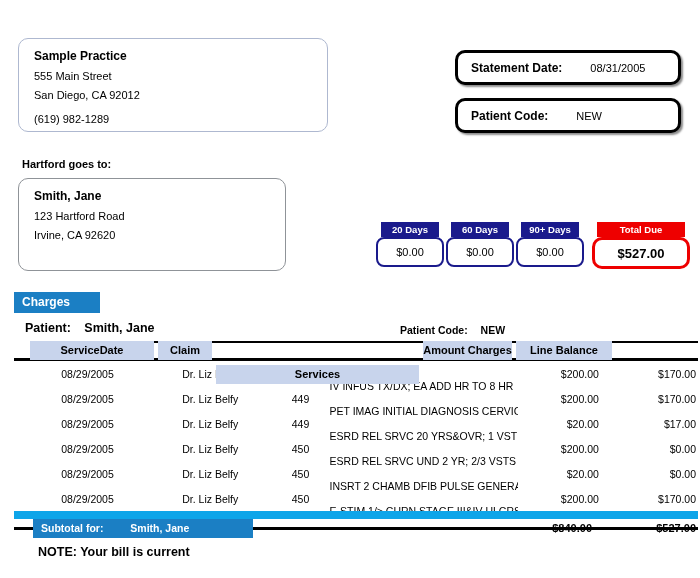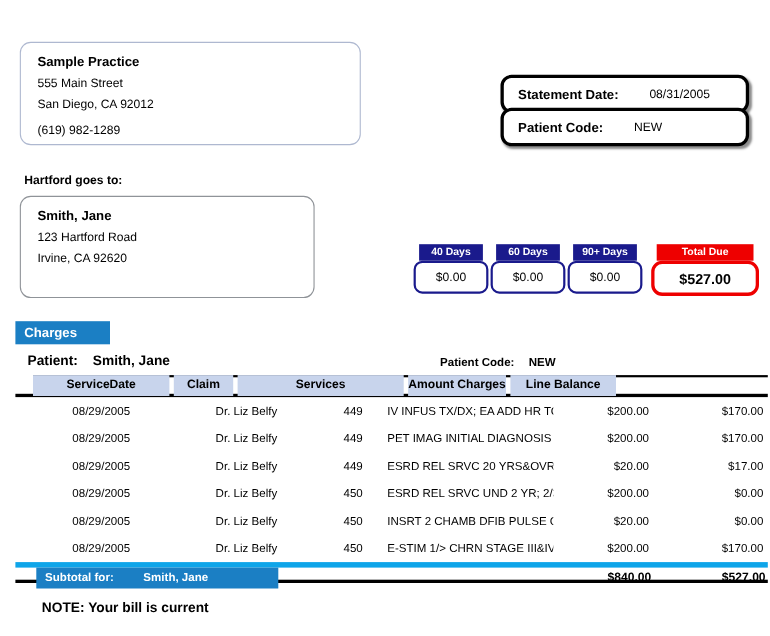--- a/index.html
+++ b/index.html
@@ -13,21 +13,21 @@
     border:1.5px solid #8f9398; border-radius:10px; padding:10px 15px 0; background:#fff; }
   .box-name { font-size:12px; font-weight:bold; margin-bottom:7px; }
   .box-line { font-size:11px; margin-bottom:7px; }
   .box-line.phone { margin-top:12px; }
   .goes-to { position:absolute; left:22px; top:158px; font-size:11px; font-weight:bold; }
 
   
   .stmt-box { position:absolute; left:455px; width:226px; height:35px; background:#fff;
     border:3px solid #000; border-radius:10px; display:flex; align-items:center;
     padding:0 13px; box-shadow:2px 2px 2px rgba(0,0,0,0.45); }
-  .stmt-box.date { top:68px; }
+  .stmt-box.date { top:50px; }
   .stmt-box.code { top:98px; }
   .stmt-label { font-size:12px; font-weight:bold; }
   .stmt-value { font-size:11px; margin-left:28px; }
 
   
   .bucket { position:absolute; top:222px; width:68px; }
   .bucket-label { width:58px; margin:0 auto; height:15px; line-height:15px; text-align:center;
     background:#1a1a8c; color:#fff; font-size:9.5px; font-weight:bold; }
   .bucket-box { height:30px; margin-top:0px; border:2.5px solid #1a1a8c; border-radius:8px;
     background:#fff; display:flex; align-items:center; justify-content:center; font-size:11px; }
@@ -49,25 +49,25 @@
   .table { position:absolute; left:14px; top:341px; width:684px; }
   .thead { position:relative; height:20px; border-bottom:3px solid #000; display:flex; padding-left:16px; }
   .thead::before { content:""; position:absolute; left:16px; right:0; top:0; height:2px; background:#000; }
   .th { position:relative; z-index:1; background:#c8d4ec; height:19px; line-height:19px;
     font-size:11px; font-weight:bold; text-align:center; }
   .tr { display:flex; height:25px; align-items:center; padding-left:16px; }
   .td { font-size:10.5px; white-space:nowrap; overflow:hidden; }
   .c-date    { width:124px; margin-right:4px; text-align:center; }
   .c-prov    { width:132px; margin-right:4px; text-align:center; }
   .c-claim   { width:54px;  margin-right:4px; text-align:center; }
-  .c-svc     { width:151px; margin-right:4px; text-align:left; }
+  .c-svc     { width:203px; margin-right:4px; text-align:left;margin-top:24px; }
   .c-billed  { width:89px;  margin-right:4px; text-align:right; padding-right:6px; }
   .c-bal     { width:96px;  text-align:right; padding-right:2px; }
 
-  .subtotal-row { position:relative; height:19px; border-top:5px solid #0ea5e9; border-bottom:3px solid #000; }
+  .subtotal-row { position:relative; height:19px; border-top:8px solid #0ea5e9; border-bottom:3px solid #000; }
   .subtotal-bar { position:absolute; left:19px; top:0; width:220px; height:19px; background:#1b7fc4;
     color:#fff; font-size:10.5px; font-weight:bold; line-height:19px; padding-left:8px; }
   .subtotal-bar .sname { margin-left:24px; }
   .sub-amt { position:absolute; top:0; height:19px; line-height:19px; font-size:11px; font-weight:bold; text-align:right; }
   .sub-billed { left:495px; width:89px; padding-right:6px; }
   .sub-bal { left:588px; width:96px; padding-right:2px; }
 
   .note { position:absolute; left:38px; top:545px; font-size:12.5px; font-weight:bold; }
 </style>
 </head>
@@ -90,21 +90,21 @@
 </div>
 
 <div class="goes-to">Hartford goes to:</div>
 <div class="recipient-box">
   <div class="box-name">Smith, Jane</div>
   <div class="box-line">123 Hartford Road</div>
   <div class="box-line">Irvine, CA 92620</div>
 </div>
 
 <div class="bucket" style="left:376px">
-  <div class="bucket-label">40 Days</div>
+  <div class="bucket-label">20 Days</div>
   <div class="bucket-box">$0.00</div>
 </div>
 <div class="bucket" style="left:446px">
   <div class="bucket-label">60 Days</div>
   <div class="bucket-box">$0.00</div>
 </div>
 <div class="bucket" style="left:516px">
   <div class="bucket-label">90+ Days</div>
   <div class="bucket-box">$0.00</div>
 </div>

